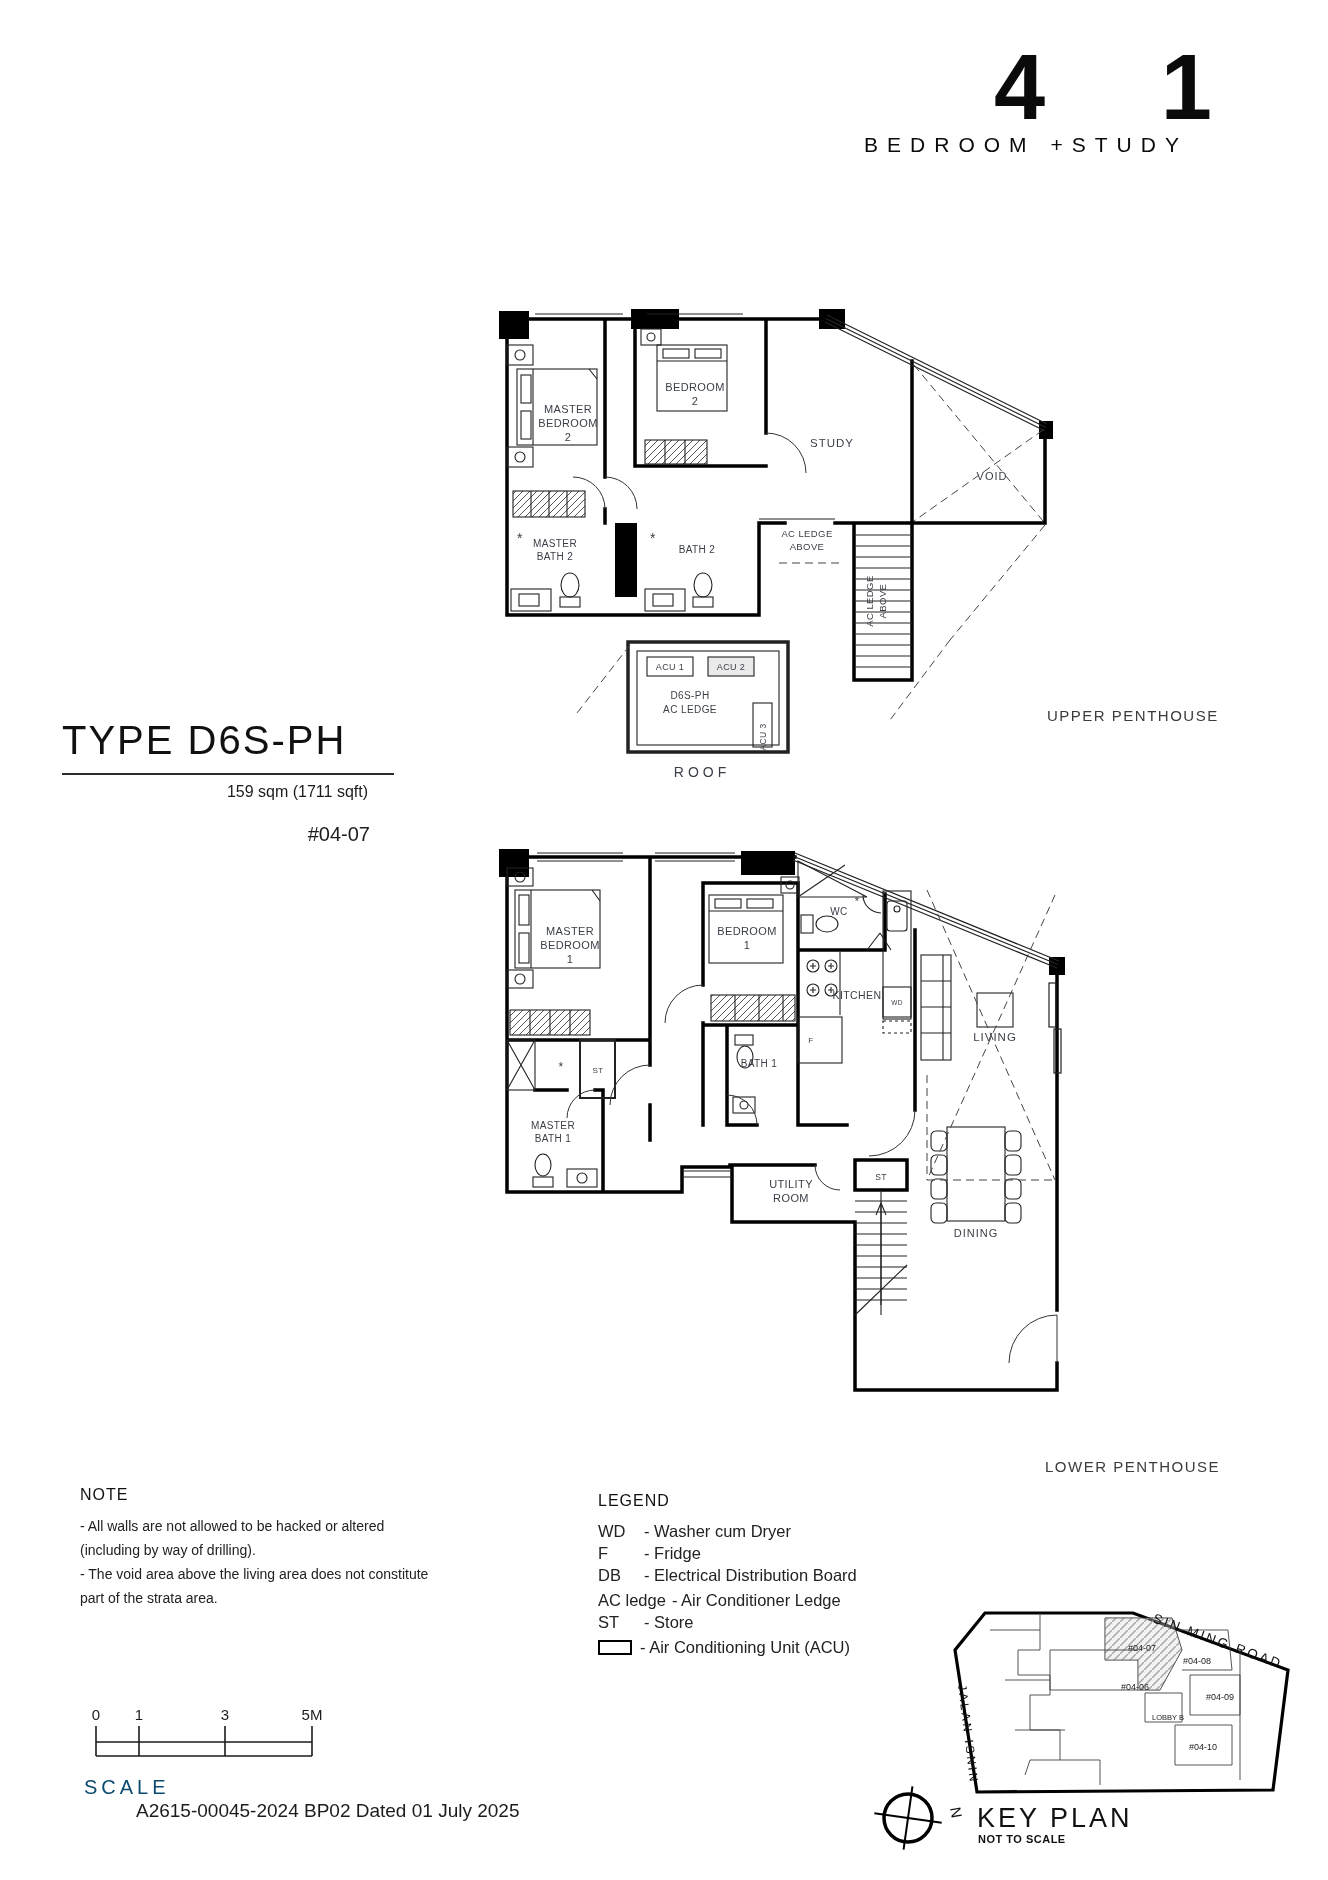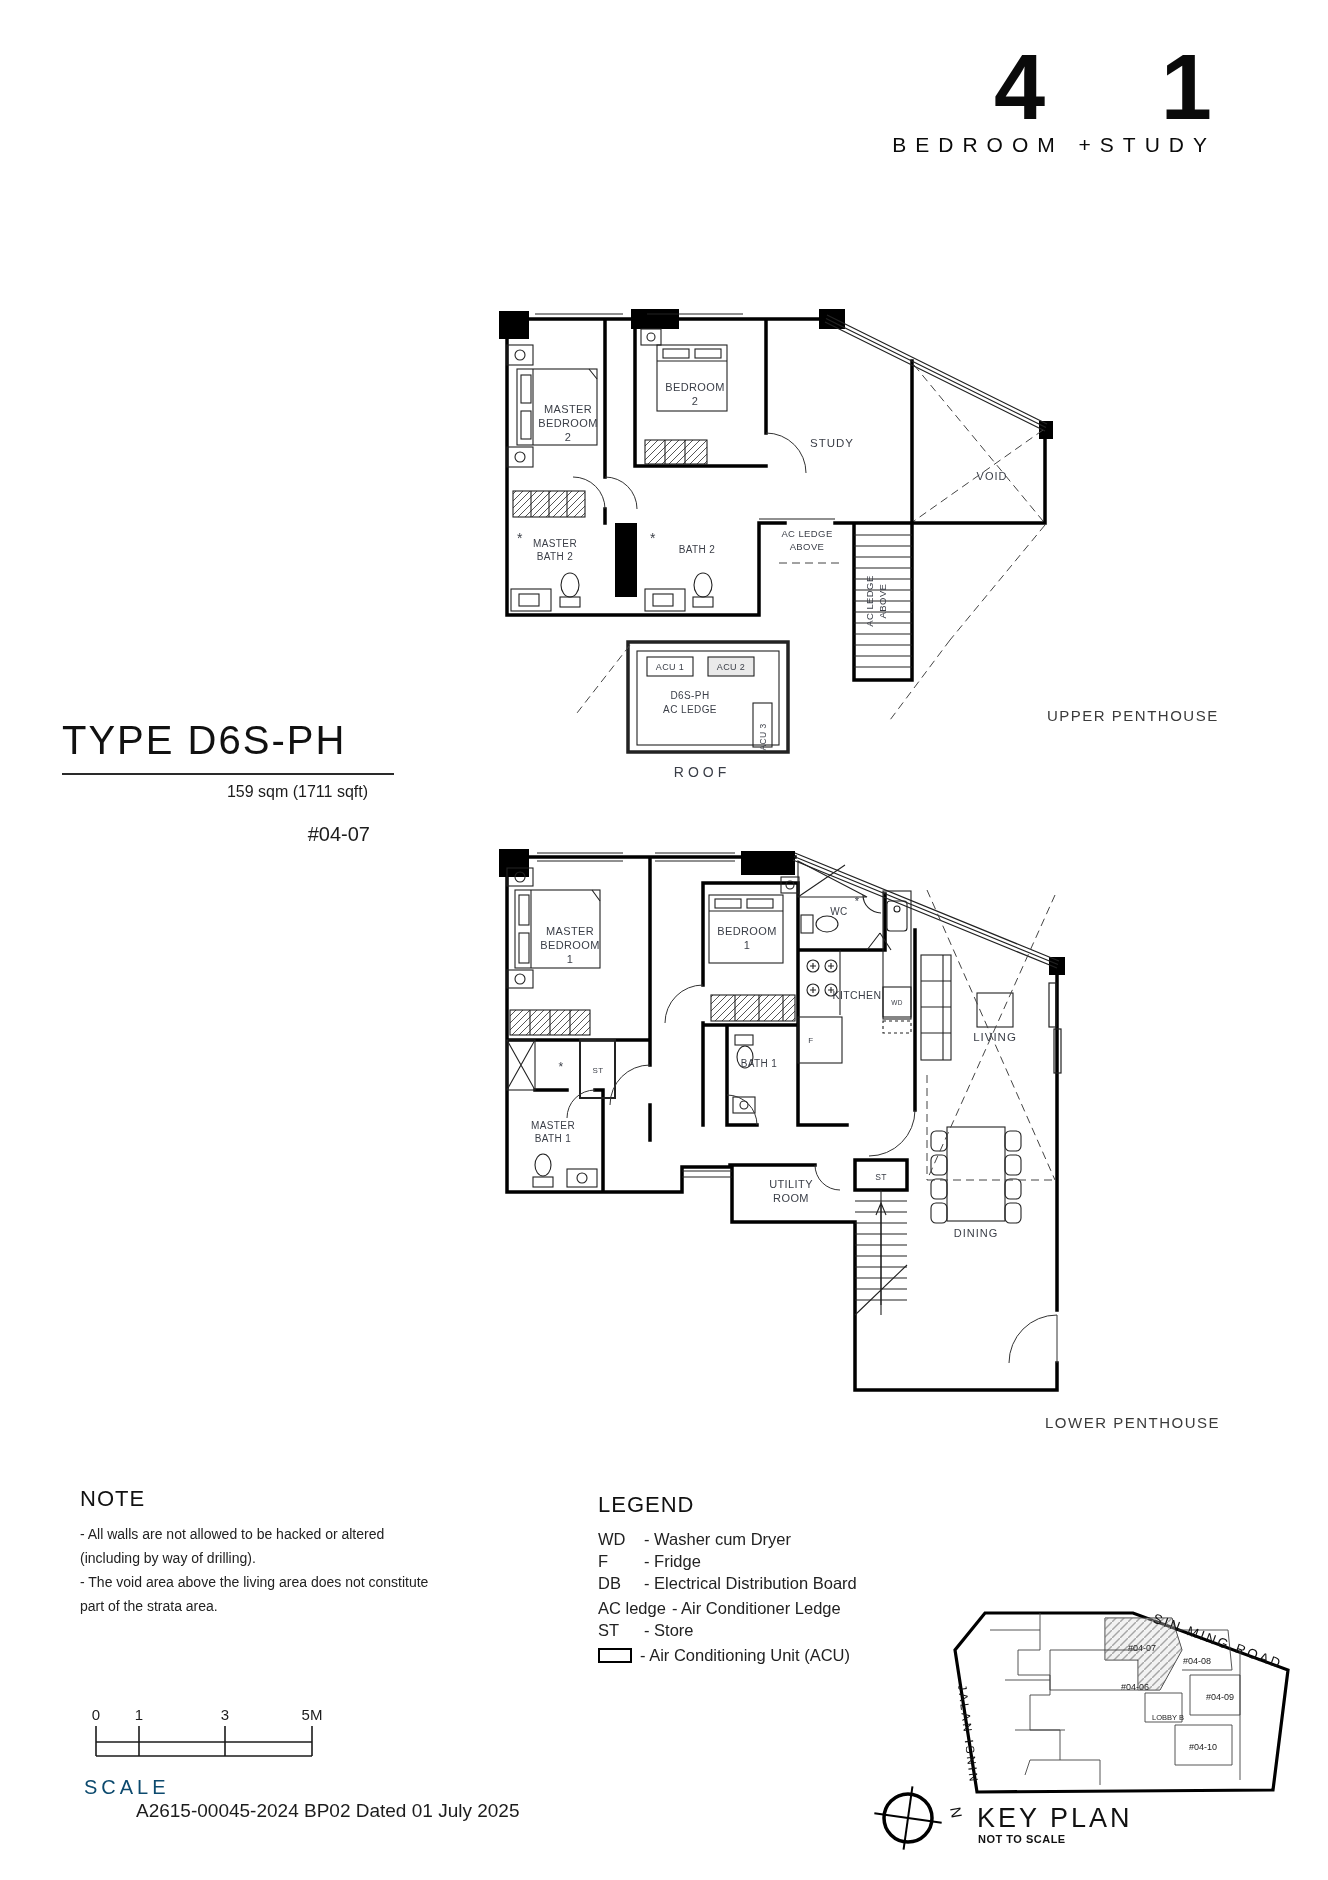--- a/index.html
+++ b/index.html
@@ -2,31 +2,31 @@
 <html><head>
 <meta charset="utf-8">
 <style>
   html,body{margin:0;padding:0;background:#fff;}
   .page{position:relative;width:1328px;height:1880px;background:#ffffff;overflow:hidden;
         font-family:"Liberation Sans",sans-serif;color:#1c1c1c;}
   
   .hdr{position:absolute;top:44px;right:112px;width:380px;text-align:right;}
   .hdr .nums{display:flex;justify-content:space-between;width:218px;margin-left:auto;
              font-size:92px;font-weight:700;line-height:0.95;color:#0a0a0a;padding-right:4px;}
-  .hdr .sub{margin-top:2px;font-size:21px;letter-spacing:9px;color:#0a0a0a;white-space:nowrap;}
+  .hdr .sub{margin-top:2px;font-size:21px;letter-spacing:9px;color:#0a0a0a;white-space:nowrap;text-align:center;}
   
   .typeblk{position:absolute;left:62px;top:718px;width:332px;}
   .typeblk .t{font-size:40px;letter-spacing:2px;color:#111;padding-bottom:10px;
               border-bottom:2px solid #2a2a2a;white-space:nowrap;}
   .typeblk .a{margin-top:8px;font-size:16px;text-align:right;padding-right:26px;color:#1c1c1c;}
   .typeblk .u{margin-top:22px;font-size:20px;text-align:right;padding-right:24px;color:#1c1c1c;}
   .caption{position:absolute;font-size:15px;letter-spacing:1.5px;color:#3b3b3b;white-space:nowrap;}
   
   .note{position:absolute;left:80px;top:1486px;width:450px;}
-  .note h3,.legend h3{margin:0 0 10px 0;font-size:22px;font-weight:400;letter-spacing:1px;color:#111;}
+  .note h3,.legend h3{margin:0 0 10px 0;font-size:16px;font-weight:400;letter-spacing:1px;color:#111;}
   .note .ln{font-size:14px;line-height:24px;color:#222;}
   .legend{position:absolute;left:598px;top:1492px;width:370px;}
   .legend .row{display:flex;font-size:16.5px;line-height:22px;color:#222;}
   .legend .ab{min-width:46px;}
   .legend .ab.wide{min-width:0;margin-right:6px;}
   .acu-box{display:inline-block;width:30px;height:11px;border:2px solid #000;margin:4px 8px 0 0;}
   
   .scaleblk{position:absolute;left:84px;top:1706px;}
   .scaleblk .lbl{font-size:20px;letter-spacing:4px;margin-top:8px;color:#0c4a6e;}
   .planref{position:absolute;left:92px;top:1798px;font-size:19px;line-height:26px;color:#1c1c1c;}
@@ -267,21 +267,21 @@
       <text x="58" y="307" font-size="10">BATH 1</text>
       <text x="296" y="353">UTILITY</text>
       <text x="296" y="367">ROOM</text>
       <text x="386" y="345" font-size="8.5">ST</text>
       <text x="500" y="206" font-size="11.5" letter-spacing="1">LIVING</text>
       <text x="481" y="402" letter-spacing="1">DINING</text>
       <text x="66" y="236" font-size="12">*</text>
       <text x="362" y="70" font-size="11">*</text>
     </g>
   </svg>
-  <div class="caption" style="left:1045px;top:1414px">LOWER PENTHOUSE</div>
+  <div class="caption" style="left:1045px;top:1458px">LOWER PENTHOUSE</div>
 
   <div class="note">
     <h3>NOTE</h3>
     <div class="ln">-  All walls are not allowed to be hacked or altered</div>
     <div class="ln">(including by way of drilling).</div>
     <div class="ln">-  The void area above the living area does not constitute</div>
     <div class="ln">part of the strata area.</div>
   </div>
 
   <div class="legend">

